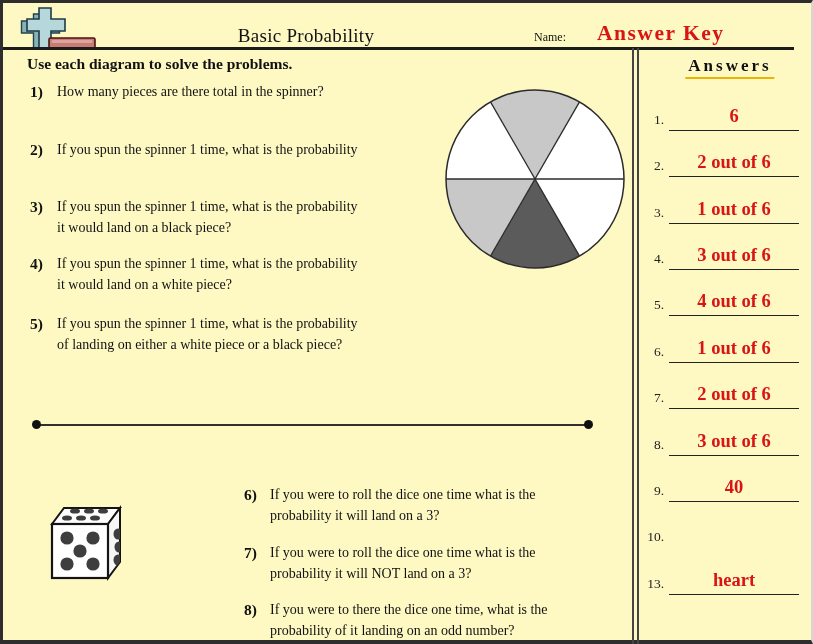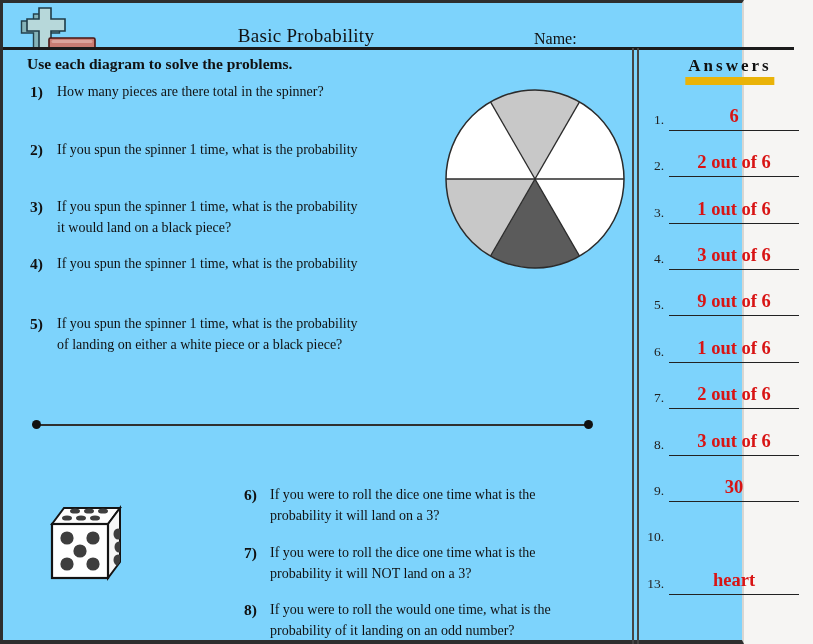--- a/index.html
+++ b/index.html
@@ -5,33 +5,33 @@
   html,body{margin:0;padding:0;}
   body{
     width:813px;height:644px;
     background:#f6f5f3;
     font-family:"Liberation Serif","DejaVu Serif",serif;
     color:#111;
     overflow:hidden;
   }
   .page{
     position:relative;
-    width:744px;height:644px;
-    background:#7dd3fc;
+    width:813px;height:644px;
+    background:#fef9c3;
     border-top:3px solid #2e2e2e;
     border-left:3px solid #2e2e2e;
     border-bottom:4px solid #2e2e2e;
     border-right:2px solid #d8d6d2;
     box-sizing:border-box;
   }
   .abs{position:absolute;}
 
   
   .title{top:22px;left:303px;transform:translateX(-50%);font-size:19px;letter-spacing:.3px;white-space:nowrap;}
-  .name-label{top:27px;left:531px;font-size:16px;}
+  .name-label{top:27px;left:531px;font-size:12px;}
   .name-value{top:18px;left:594px;font-size:21.5px;font-weight:bold;letter-spacing:1.5px;color:#d81414;white-space:nowrap;}
   .header-line{top:44px;left:0;width:791px;height:3px;background:#1b1b1b;}
 
   
   .instructions{top:52px;left:24px;font-size:15.5px;font-weight:bold;text-align:center;}
   .q{position:absolute;left:27px;display:flex;}
   .q.dice{left:241px;}
   .qnum{font-weight:bold;font-size:15.5px;width:27px;flex:0 0 27px;line-height:20.5px;}
   .q.dice .qnum{width:26px;flex-basis:26px;}
   .qline{display:block;font-size:14px;line-height:20.5px;white-space:nowrap;}
@@ -41,39 +41,40 @@
   .die{top:501px;left:47px;}
 
   
   .divider-line{top:421px;left:34px;width:551px;height:0;border-top:2px solid #2f2f2f;}
   .divider-dot{width:9px;height:9px;border-radius:50%;background:#111;top:417px;}
   .dot-left{left:29px;}
   .dot-right{left:581px;}
 
   
   .separator{top:45px;left:629px;height:596px;width:3px;border-left:2px solid #454545;border-right:2px solid #454545;}
-  .answers-title{top:53px;left:727px;transform:translateX(-50%);font-size:17px;font-weight:bold;letter-spacing:3px;border-bottom:8px solid #eab308;padding:0 3px 1px 3px;white-space:nowrap;}
+  .answers-title{top:53px;left:727px;transform:translateX(-50%);font-size:17px;font-weight:bold;letter-spacing:3px;border-bottom:2px solid #eab308;padding:0 3px 1px 3px;white-space:nowrap;}
   .ans-row{position:absolute;left:640px;width:156px;height:30px;}
   .anum{position:absolute;left:0;bottom:3px;width:21px;text-align:right;font-size:13.5px;color:#222;}
   .aline{position:absolute;left:26px;right:0;bottom:0;border-bottom:1.6px solid #222;text-align:center;}
   .aval{color:#d81414;font-weight:bold;font-size:18.5px;line-height:27px;white-space:nowrap;}
 </style>
 </head>
 <body>
 
 <div class="page">
 
   <svg class="abs" style="top:4px;left:17px" width="84" height="42" viewBox="0 0 84 42">
     <path d="M16 5 H28 V12 H42 V24 H28 V42 H16 V24 H4 V12 H16 Z" fill="#85b3b8" stroke="#23414d" stroke-width="1.4" transform="translate(-2.5,2)"></path>
     <path d="M19 1 H31 V12 H45 V24 H31 V42 H19 V24 H7 V12 H19 Z" fill="#b7d8da" stroke="#1f3b47" stroke-width="1.6"></path>
     <rect x="29" y="31" width="46" height="10.5" rx="1.5" fill="#c97c73" stroke="#4a1512" stroke-width="1.6"></rect>
     <rect x="31.5" y="33" width="41" height="3" rx="1.5" fill="#dca49c"></rect>
   </svg>
   <div class="abs title">Basic Probability</div>
   <div class="abs name-label">Name:</div>
+  <div class="abs name-value">Answer Key</div>
   <div class="abs header-line"></div>
 
   <div class="abs instructions">Use each diagram to solve the problems.</div>
 
   <div class="q" style="top:79px">
     <span class="qnum">1)</span>
     <span class="qbody">
       <span class="qline">How many pieces are there total in the spinner?</span>
     </span>
   </div>
@@ -87,20 +88,21 @@
     <span class="qnum">3)</span>
     <span class="qbody">
       <span class="qline">If you spun the spinner 1 time, what is the probability</span>
       <span class="qline">it would land on a black piece?</span>
     </span>
   </div>
   <div class="q" style="top:251px">
     <span class="qnum">4)</span>
     <span class="qbody">
       <span class="qline">If you spun the spinner 1 time, what is the probability</span>
+      <span class="qline">it would land on a white piece?</span>
     </span>
   </div>
   <div class="q" style="top:311px">
     <span class="qnum">5)</span>
     <span class="qbody">
       <span class="qline">If you spun the spinner 1 time, what is the probability</span>
       <span class="qline">of landing on either a white piece or a black piece?</span>
     </span>
   </div>
 
@@ -163,21 +165,21 @@
   <div class="q dice" style="top:540px">
     <span class="qnum">7)</span>
     <span class="qbody">
       <span class="qline">If you were to roll the dice one time what is the</span>
       <span class="qline">probability it will NOT land on a 3?</span>
     </span>
   </div>
   <div class="q dice" style="top:597px">
     <span class="qnum">8)</span>
     <span class="qbody">
-      <span class="qline">If you were to roll the would one time, what is the</span>
+      <span class="qline">If you were to there the dice one time, what is the</span>
       <span class="qline">probability of it landing on an odd number?</span>
     </span>
   </div>
 
   <div class="abs separator"></div>
   <div class="abs answers-title">Answers</div>
 
   <div class="ans-row" style="top:98px">
     <span class="anum">1.</span>
     <span class="aline"><span class="aval">6</span></span>
@@ -189,37 +191,37 @@
   <div class="ans-row" style="top:191px">
     <span class="anum">3.</span>
     <span class="aline"><span class="aval">1 out of 6</span></span>
   </div>
   <div class="ans-row" style="top:237px">
     <span class="anum">4.</span>
     <span class="aline"><span class="aval">3 out of 6</span></span>
   </div>
   <div class="ans-row" style="top:283px">
     <span class="anum">5.</span>
-    <span class="aline"><span class="aval">9 out of 6</span></span>
+    <span class="aline"><span class="aval">4 out of 6</span></span>
   </div>
   <div class="ans-row" style="top:330px">
     <span class="anum">6.</span>
     <span class="aline"><span class="aval">1 out of 6</span></span>
   </div>
   <div class="ans-row" style="top:376px">
     <span class="anum">7.</span>
     <span class="aline"><span class="aval">2 out of 6</span></span>
   </div>
   <div class="ans-row" style="top:423px">
     <span class="anum">8.</span>
     <span class="aline"><span class="aval">3 out of 6</span></span>
   </div>
   <div class="ans-row" style="top:469px">
     <span class="anum">9.</span>
-    <span class="aline"><span class="aval">30</span></span>
+    <span class="aline"><span class="aval">40</span></span>
   </div>
   <div class="ans-row" style="top:515px">
     <span class="anum">10.</span>
   </div>
   <div class="ans-row" style="top:562px">
     <span class="anum">13.</span>
     <span class="aline"><span class="aval">heart</span></span>
   </div>
   <div class="ans-row" style="top:636px">
     <span class="anum">12.</span>

